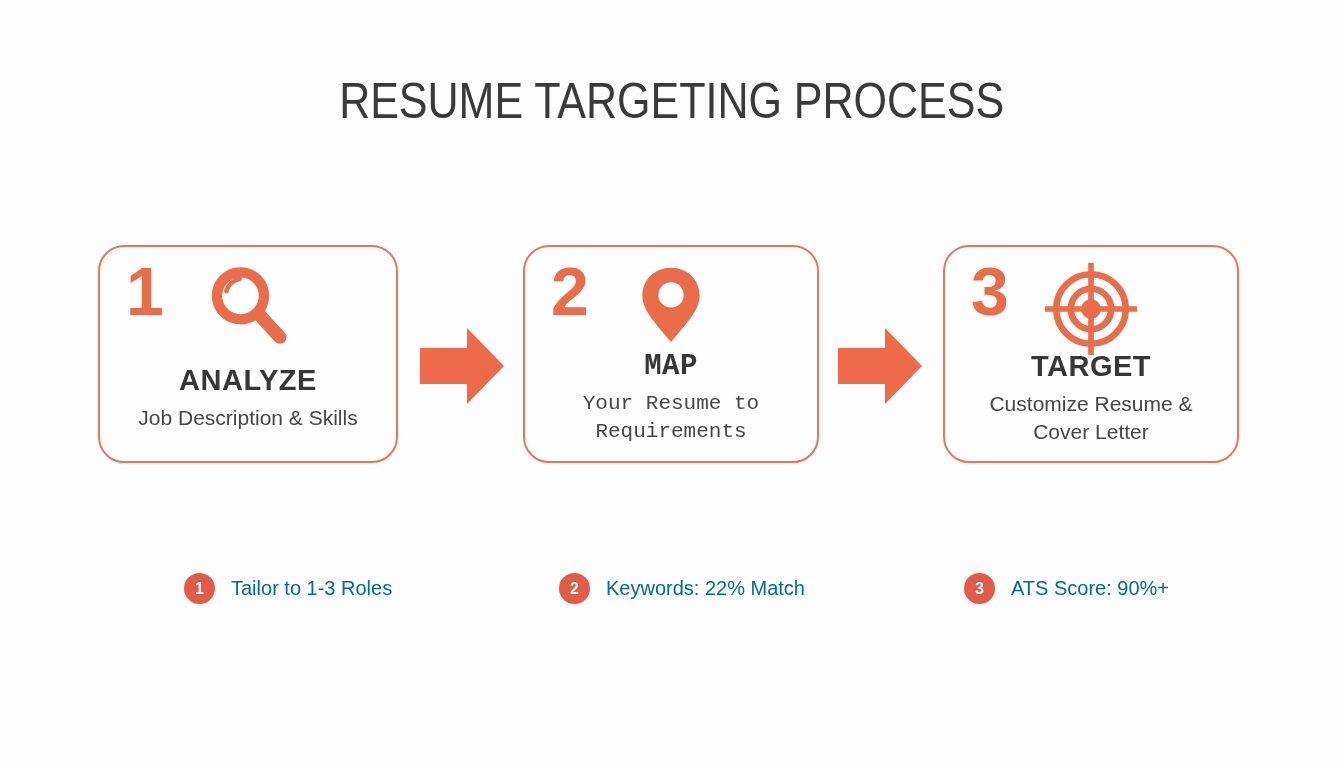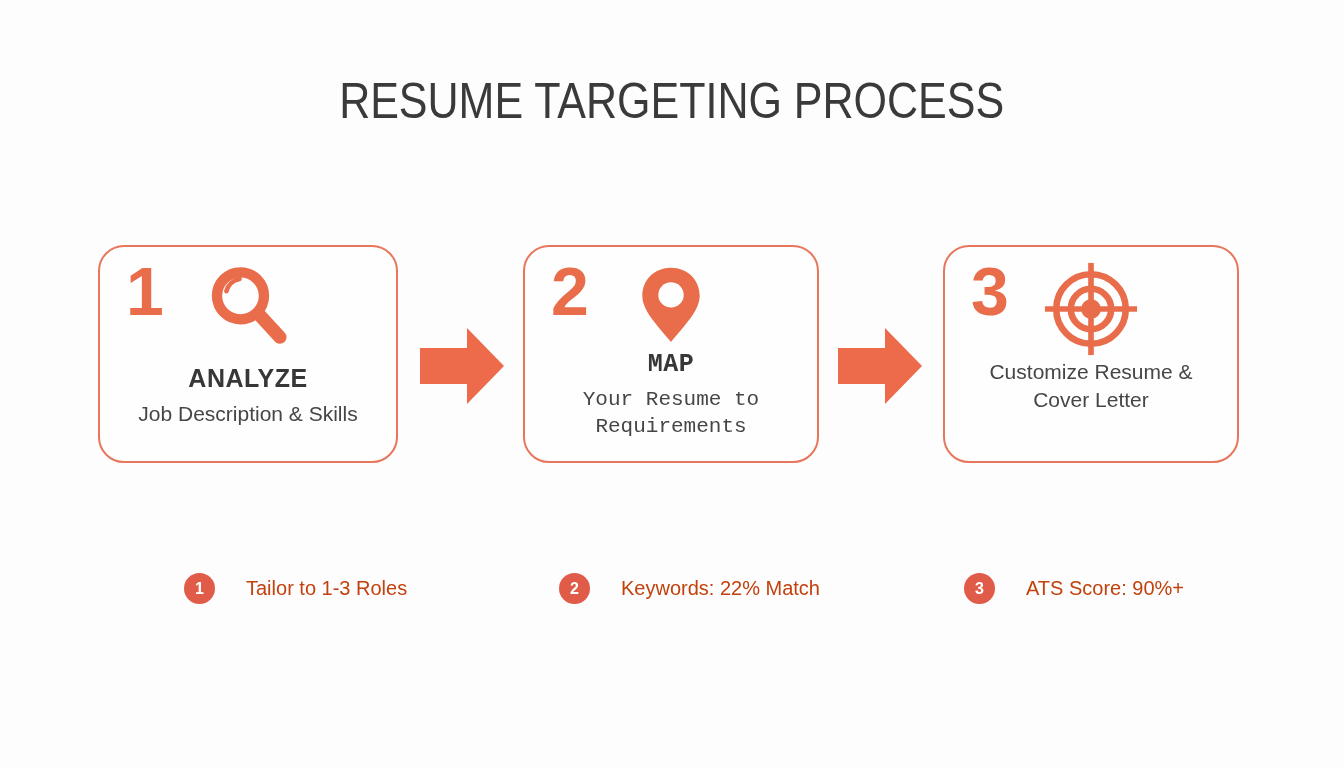--- a/index.html
+++ b/index.html
@@ -31,21 +31,21 @@
   .card-icon {
     position:absolute; top:15px; left:50%; transform:translateX(-50%);
     width:94px; height:94px;
   }
   .card-icon svg { width:100%; height:100%; display:block; }
   .card-text { position:absolute; left:0; width:100%; text-align:center; }
   .card-1 .card-text { top:118px; }
   .card-2 .card-text { top:104px;font-family:Liberation Mono, monospace; }
   .card-3 .card-text { top:104px; }
   .card-title {
-    font-size:25px; font-weight:bold; color:#373737; letter-spacing:0.5px;
+    font-size:29px; font-weight:bold; color:#373737; letter-spacing:0.5px;
     line-height:1.1;
   }
   .card-subtitle {
     width:88%; margin:7px auto 0; font-size:21px; color:#464646; line-height:1.32;
   }
   .arrow { position:absolute; top:328px; width:84px; height:76px; }
   .arrow .shaft {
     position:absolute; left:0; top:20px; width:47px; height:36px; background:#ed6a4a;
   }
   .arrow .head {
@@ -59,21 +59,21 @@
     position:absolute; top:573px; display:flex; align-items:center; gap:16px;
   }
   .metric-1 { left:184px; }
   .metric-2 { left:559px; }
   .metric-3 { left:964px; }
   .metric-badge {
     width:31px; height:31px; border-radius:50%; background:#e15b49;
     color:#ffffff; font-size:16px; font-weight:bold;
     display:flex; align-items:center; justify-content:center; flex:0 0 auto;
   }
-  .metric-label { font-size:20px; color:#c2410c; white-space:nowrap;margin-left:15px; }
+  .metric-label { font-size:20px; color:#0369a1; white-space:nowrap; }
 </style>
 </head>
 <body>
 
 <div class="canvas">
 
   <h1 class="main-title"><span class="condense">RESUME TARGETING PROCESS</span></h1>
 
   <div class="card card-1">
     <div class="card-number">1</div>
@@ -119,20 +119,21 @@
     <div class="card-icon">
       <svg viewBox="0 0 100 100" xmlns="http://www.w3.org/2000/svg">
         <line x1="50" y1="1" x2="50" y2="99" stroke="#e96c4b" stroke-width="6"></line>
         <line x1="1" y1="50" x2="99" y2="50" stroke="#e96c4b" stroke-width="6"></line>
         <circle cx="50" cy="50" r="37" fill="none" stroke="#e96c4b" stroke-width="7"></circle>
         <circle cx="50" cy="50" r="21.5" fill="none" stroke="#e96c4b" stroke-width="7"></circle>
         <circle cx="50" cy="50" r="10.5" fill="#e96c4b"></circle>
       </svg>
     </div>
     <div class="card-text">
+      <div class="card-title">TARGET</div>
       <div class="card-subtitle">Customize Resume &amp; Cover Letter</div>
     </div>
   </div>
 
   <div class="metric metric-1">
     <div class="metric-badge">1</div>
     <div class="metric-label">Tailor to 1-3 Roles</div>
   </div>
   <div class="metric metric-2">
     <div class="metric-badge">2</div>

